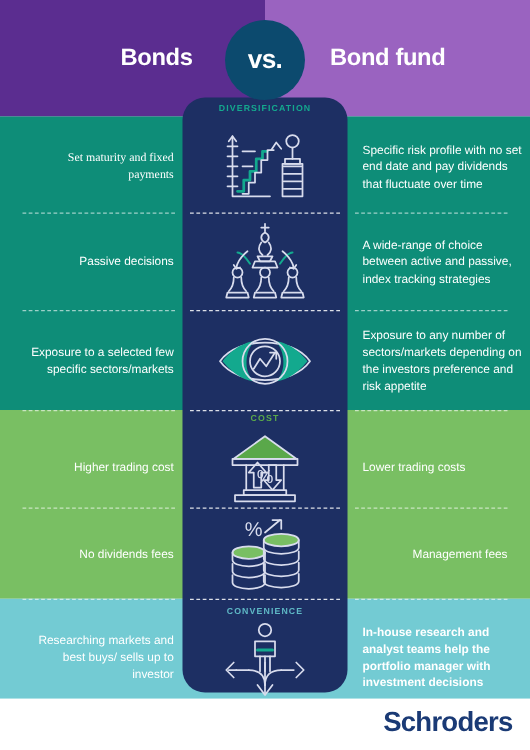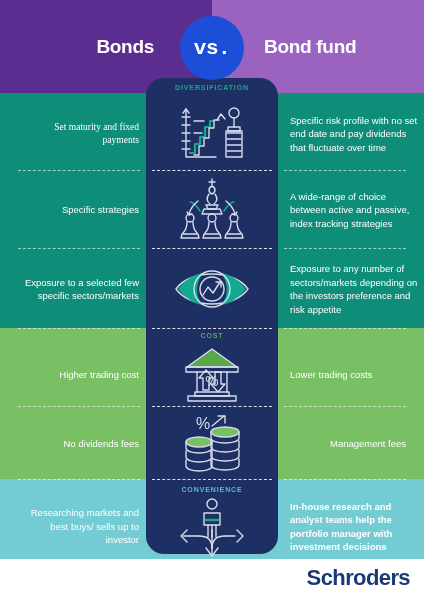--- a/index.html
+++ b/index.html
@@ -18,22 +18,22 @@
   .header .half.right{left:212px;background:#9a63c0;}
   .header .title{
     position:absolute;top:0;height:93px;width:212px;
     display:flex;align-items:center;
     color:#ffffff;font-size:19px;font-weight:bold;letter-spacing:-0.3px;
   }
   .header .title.left{left:0;justify-content:flex-end;padding-right:58px;box-sizing:border-box;}
   .header .title.right{left:212px;justify-content:flex-start;padding-left:52px;box-sizing:border-box;}
   .vsbadge{
     position:absolute;left:180px;top:16px;width:64px;height:64px;border-radius:50%;
-    background:#1d4ed8;color:#ffffff;display:flex;align-items:center;justify-content:center;
-    font-size:21px;font-weight:bold;letter-spacing:-0.5px;z-index:6;font-family:Liberation Mono, monospace;
+    background:#0c4a6e;color:#ffffff;display:flex;align-items:center;justify-content:center;
+    font-size:21px;font-weight:bold;letter-spacing:-0.5px;z-index:6;
   }
 
   
   .band{position:absolute;left:0;width:424px;}
   .band.teal  {top:93px; height:235px;background:#0e8d78;}
   .band.green {top:328px;height:151px;background:#79bf63;}
   .band.blue  {top:479px;height:80px; background:#73cbd3;}
   .band.white {top:559px;height:41px; background:#ffffff;}
 
   
@@ -124,21 +124,21 @@
     </div>
     <div class="side right" style="height:72px;">Specific risk profile with no set end date and pay dividends that fluctuate over time</div>
   </div>
   <div class="divider" style="top:170px;">
     <span class="seg l"></span>
       <span class="seg c"></span>
       <span class="seg r"></span>
   </div>
 
   <div class="row" style="top:172px;height:76px;">
-    <div class="side left" style="height:76px;">Specific strategies</div>
+    <div class="side left" style="height:76px;">Passive decisions</div>
     <div class="icon" style="height:76px;">
       <svg width="72" height="66" viewBox="0 0 72 66" fill="none" stroke="#d8dced" stroke-width="1.4" stroke-linecap="round" stroke-linejoin="round">
         <path d="M36 2 v6 M33 5 h6"></path>
         <path d="M36 9 c-4 2 -4 6 0 8 c4 -2 4 -6 0 -8z"></path>
         <path d="M33 17 c-3 4 -2 8 1 10 M39 17 c3 4 2 8 -1 10"></path>
         <path d="M30 28 h12 l-2 4 h-8 z"></path>
         <path d="M28 32 h16 l2 5 h-20 z"></path>
         <path d="M24 34 c-4 -6 -8 -9 -10 -9" stroke="#13a98e" stroke-width="1.6"></path>
         <path d="M48 34 c4 -6 8 -9 10 -9" stroke="#13a98e" stroke-width="1.6"></path>
         <path d="M22 24 c-5 4 -8 9 -9 13"></path>

